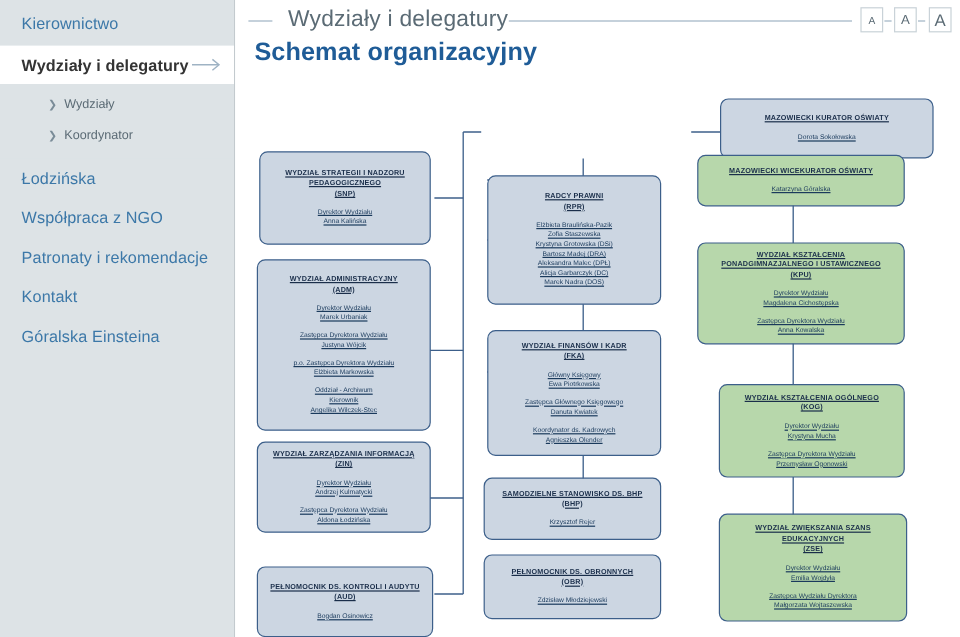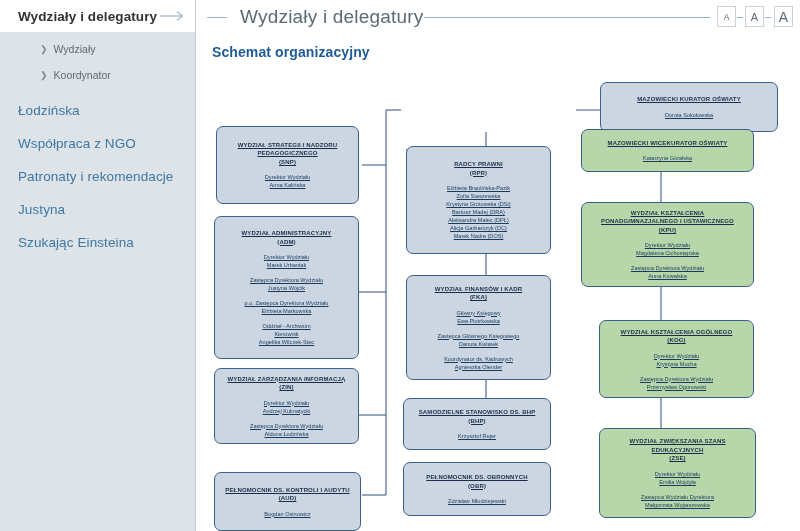--- a/index.html
+++ b/index.html
@@ -80,22 +80,22 @@
     display: flex; align-items: center; justify-content: center;
     color: #5b6b75; cursor: pointer;
   }
   #fsA  { right: 64px; font-size: 8.5px; }
   #fsAA { right: 36px; font-size: 11px; }
   #fsAAA{ right: 7px;  font-size: 14px; }
   .fsdash { position: absolute; top: 17px; width: 6px; height: 1px; background: #9fb3c4; }
   #fsd1 { right: 57px; } #fsd2 { right: 29px; }
 
   #secTitle {
-    position: absolute; left: 16px; top: 44px;
-    font-size: 14px; font-weight: bold; color: #1f5c97;
+    position: absolute; left: 16px; top: 32px;
+    font-size: 21px; font-weight: bold; color: #1f5c97;
     letter-spacing: .1px;
   }
 
   
   #chart {
     position: absolute; left: 0; top: 70px; width: 604px; height: 461px;
   }
   .lines { position: absolute; left: 0; top: 0; width: 604px; height: 461px; }
   .node {
     position: absolute;
@@ -122,20 +122,23 @@
     line-height: 8px; white-space: nowrap;
   }
 </style>
 </head>
 <body>
 
 <div id="page">
 
   <nav id="sidebar">
 
+    <div class="side-item first">
+      <span>Kierownictwo</span>
+    </div>
 
     <div class="side-item active">
       <span>Wydziały i delegatury</span>
       <span class="arrow">
         <svg width="26" height="12" viewBox="0 0 26 12">
           <path d="M0 6 H22" stroke="#9fb3c4" stroke-width="1.2" fill="none"></path>
           <path d="M17 1.5 L22.5 6 L17 10.5" stroke="#9fb3c4" stroke-width="1.2" fill="none"></path>
         </svg>
       </span>
     </div>
@@ -154,24 +157,24 @@
     <div class="side-item">
       <span>Łodzińska</span>
     </div>
     <div class="side-item">
       <span>Współpraca z NGO</span>
     </div>
     <div class="side-item">
       <span>Patronaty i rekomendacje</span>
     </div>
     <div class="side-item">
-      <span>Justyna</span>
-    </div>
-    <div class="side-item">
-      <span>Szukając Einsteina</span>
+      <span>Kontakt</span>
+    </div>
+    <div class="side-item">
+      <span>Góralska Einsteina</span>
     </div>
   </nav>
 
   <div id="main">
 
     <div id="topbar">
       <div class="dash"></div>
       <div id="topTitle">Wydziały i delegatury</div>
       <div id="topRule"></div>
       <div class="fsdash" id="fsd1"></div>

